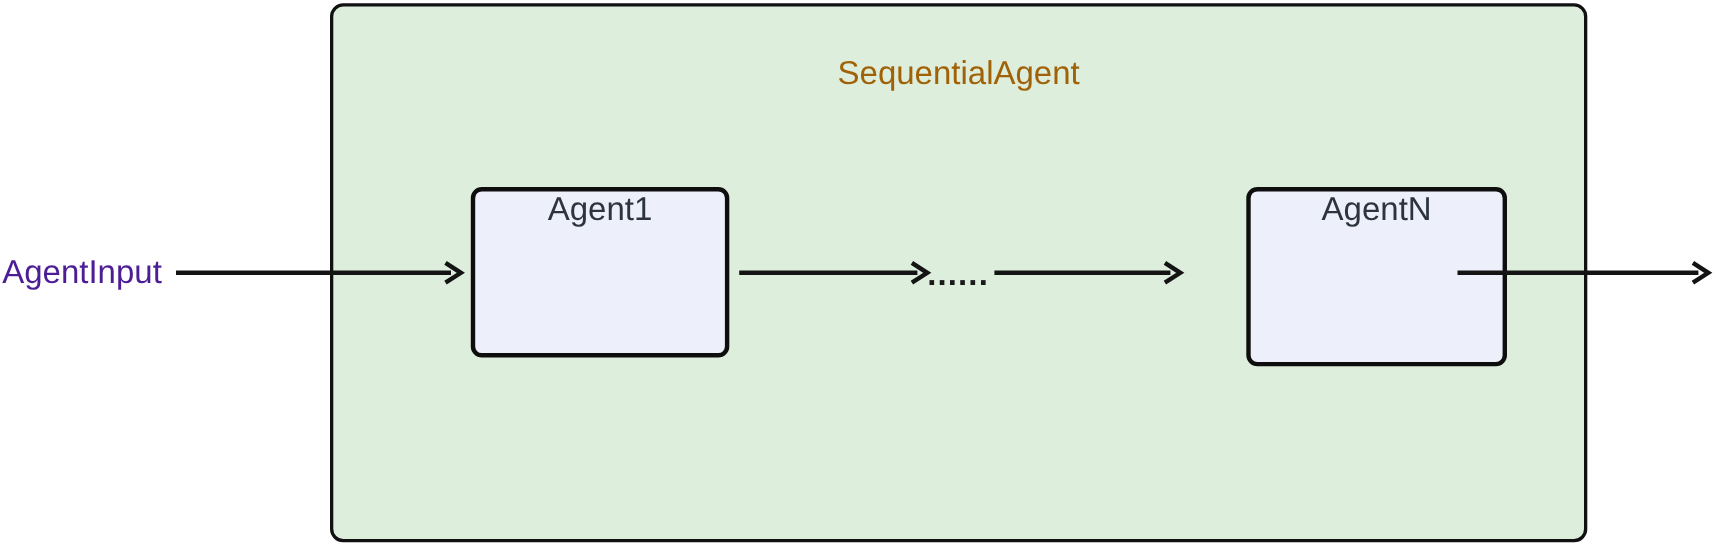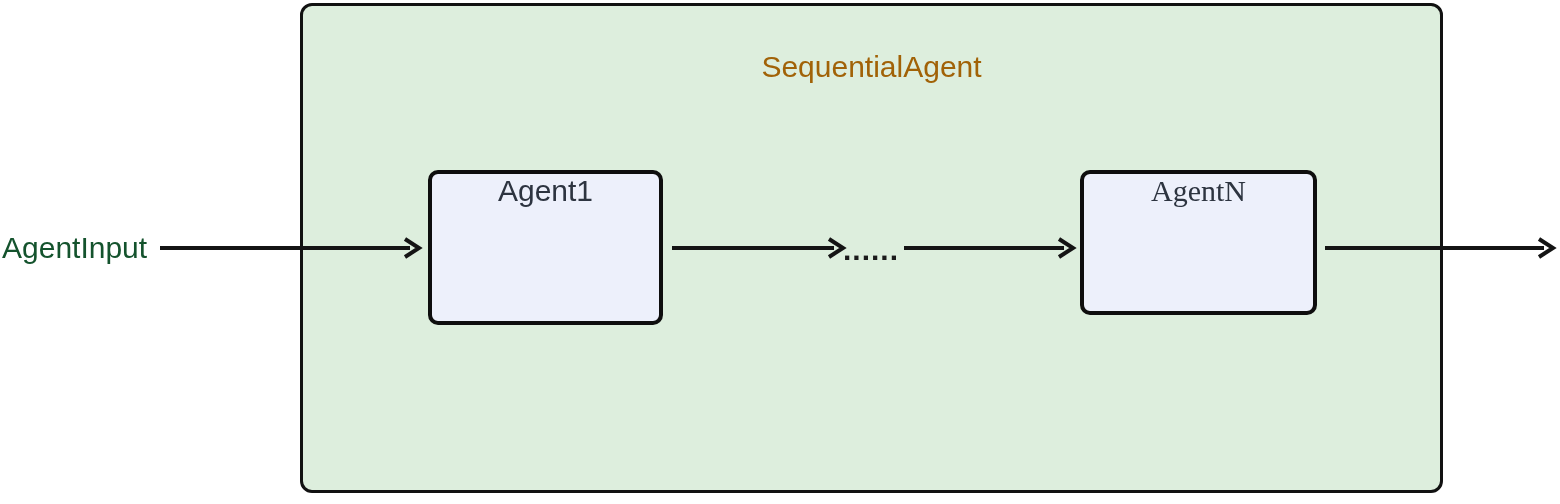--- a/index.html
+++ b/index.html
@@ -48,34 +48,33 @@
     font-size: 30px;
     color: #2d3440;
   }
   .node-agent1 {
     left: 428px;
     top: 170px;
     width: 235px;
     height: 155px;
   }
   .node-agentn {
-    left: 1080px;
+    left: 1133px;
     top: 170px;
     width: 237px;
-    height: 145px;
-    font-family: Liberation Serif, serif;
+    height: 163px;
   }
   .input-label {
     position: absolute;
     left: 2px;
     top: 231px;
     width: 154px;
     font-size: 30px;
     line-height: 34px;
-    color: #14532d;
+    color: #4c1d95;
     white-space: nowrap;
   }
   .ellipsis-label {
     position: absolute;
     left: 841px;
     top: 233px;
     width: 60px;
     text-align: center;
     font-size: 30px;
     line-height: 34px;

